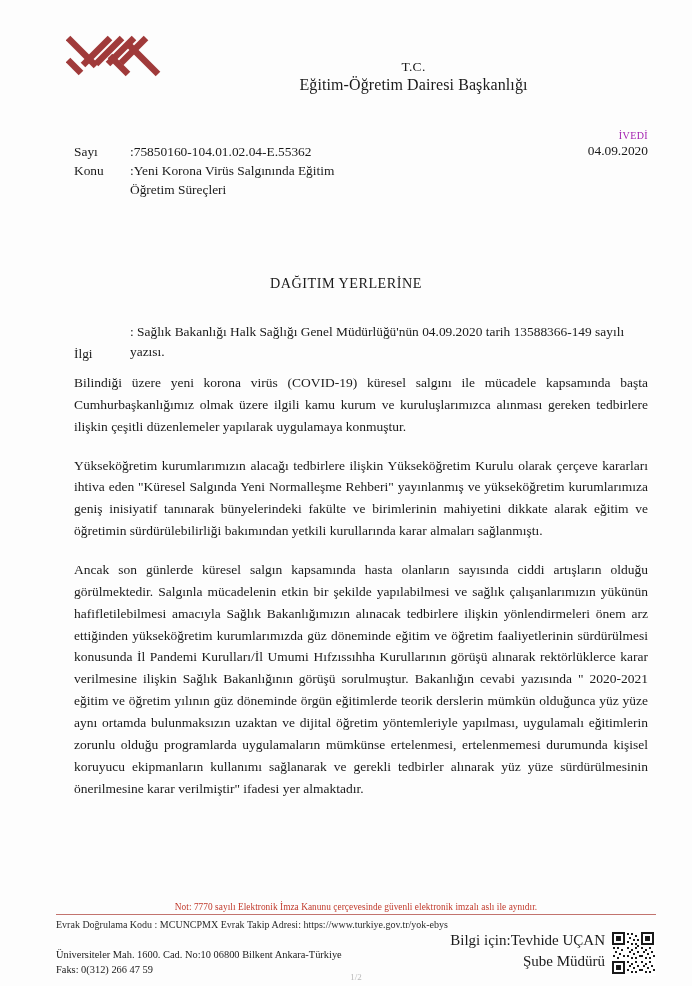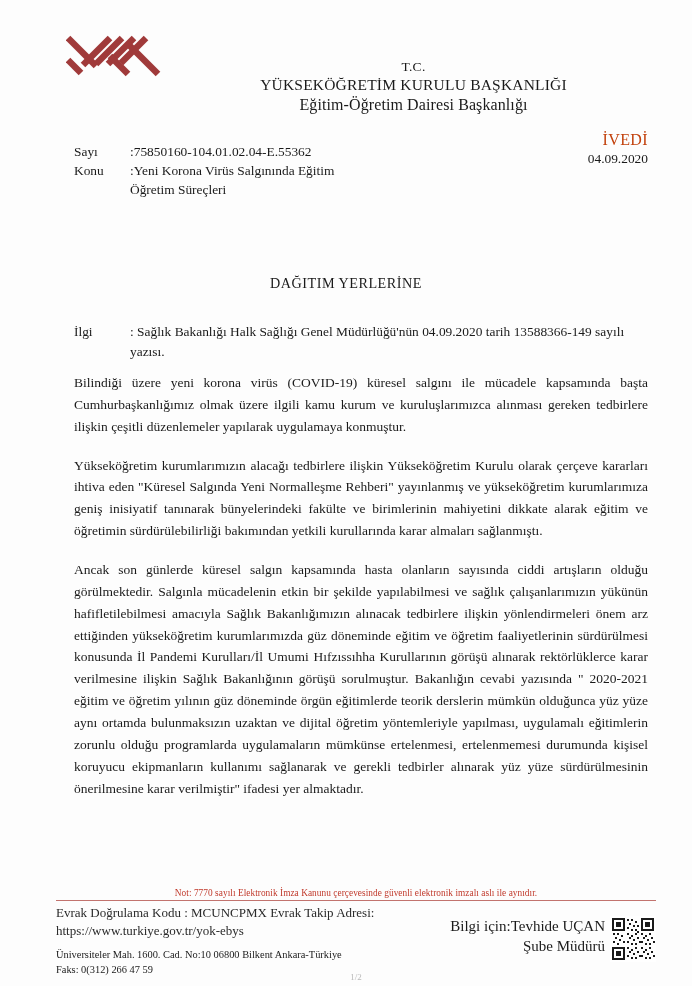--- a/index.html
+++ b/index.html
@@ -80,22 +80,22 @@
   .meta-label { width: 56px; flex: 0 0 56px; }
   .meta-value { white-space: pre-line; }
   .meta-right {
     position: absolute;
     right: 44px;
     top: -13px;
     text-align: right;
     line-height: 1.34;
   }
   .ivedi {
-    color: #c2410c;
-    font-size: 16px;
+    color: #a21caf;
+    font-size: 10px;
     letter-spacing: .4px;
   }
   .doc-date { font-size: 13.4px; }
 
   
   .dagitim {
     position: absolute;
     top: 275px;
     left: 0;
     right: 0;
@@ -107,21 +107,21 @@
   
   .ilgi {
     position: absolute;
     top: 322px;
     left: 74px;
     right: 44px;
     font-size: 13.4px;
     line-height: 1.5;
     display: flex;
   }
-  .ilgi-label { width: 56px; flex: 0 0 56px; }
+  .ilgi-label { width: 56px; flex: 0 0 56px; margin-top: 22px; }
   .ilgi-value { flex: 1; }
 
   
   .body {
     position: absolute;
     top: 372px;
     left: 74px;
     right: 44px;
     font-size: 13.5px;
     line-height: 1.62;
@@ -155,24 +155,24 @@
   .footer-cols {
     display: flex;
     justify-content: space-between;
     align-items: flex-start;
   }
   .footer-left {
     font-size: 10.4px;
     line-height: 1.42;
   }
   .footer-code {
-    font-size: 13px;
+    font-size: 10px;
     color: #2a2a2a;
     letter-spacing: 0;
-    margin-bottom: 8px;
+    margin-bottom: 16px;
   }
   .footer-right {
     display: flex;
     align-items: flex-start;
     gap: 5px;
     padding-top: 12px;
   }
   .footer-contact {
     text-align: right;
     font-size: 15px;
@@ -214,21 +214,20 @@
 
           <line x1="80" y1="8" x2="55" y2="33"></line>
           <line x1="62" y1="14" x2="92" y2="44"></line>
           <line x1="44" y1="26" x2="62" y2="44"></line>
         </g>
       </svg>
     </div>
 
     <div class="org-block">
       <div class="org-tc">T.C.</div>
-      <div class="org-name">YÜKSEKÖĞRETİM KURULU BAŞKANLIĞI</div>
       <div class="org-dept">Eğitim-Öğretim Dairesi Başkanlığı</div>
     </div>
   </div>
 
   <div class="meta">
     <div class="meta-left">
       <div class="meta-row">
         <span class="meta-label">Sayı</span>
         <span class="meta-value">:75850160-104.01.02.04-E.55362</span>
       </div>

